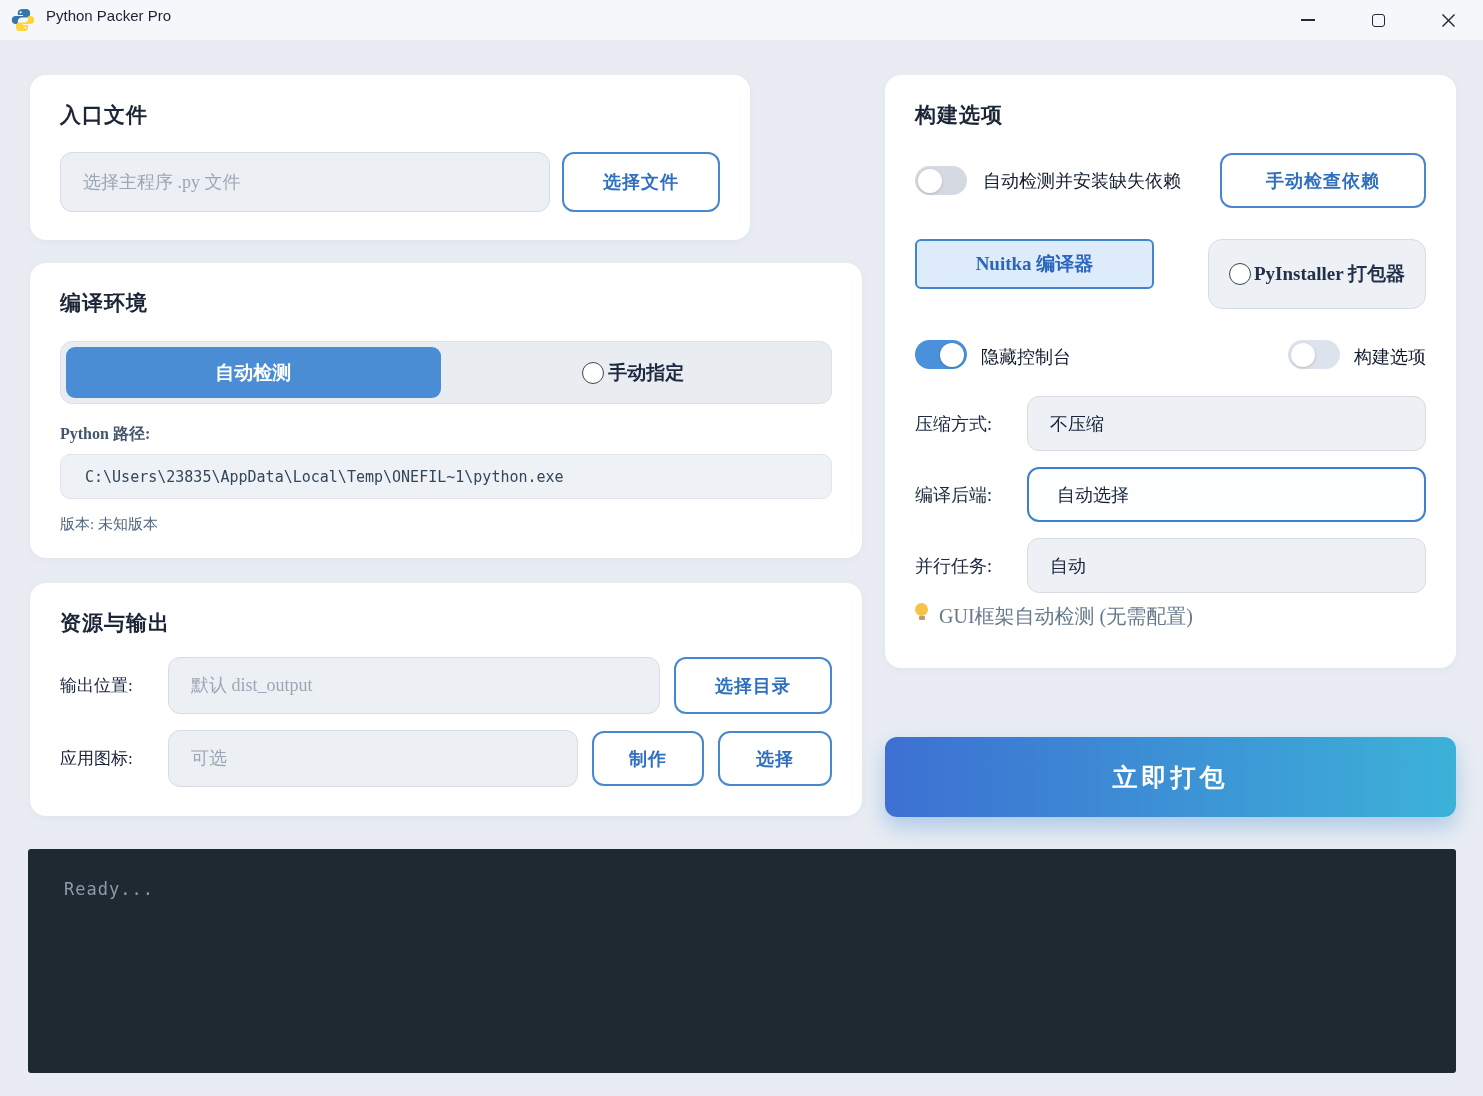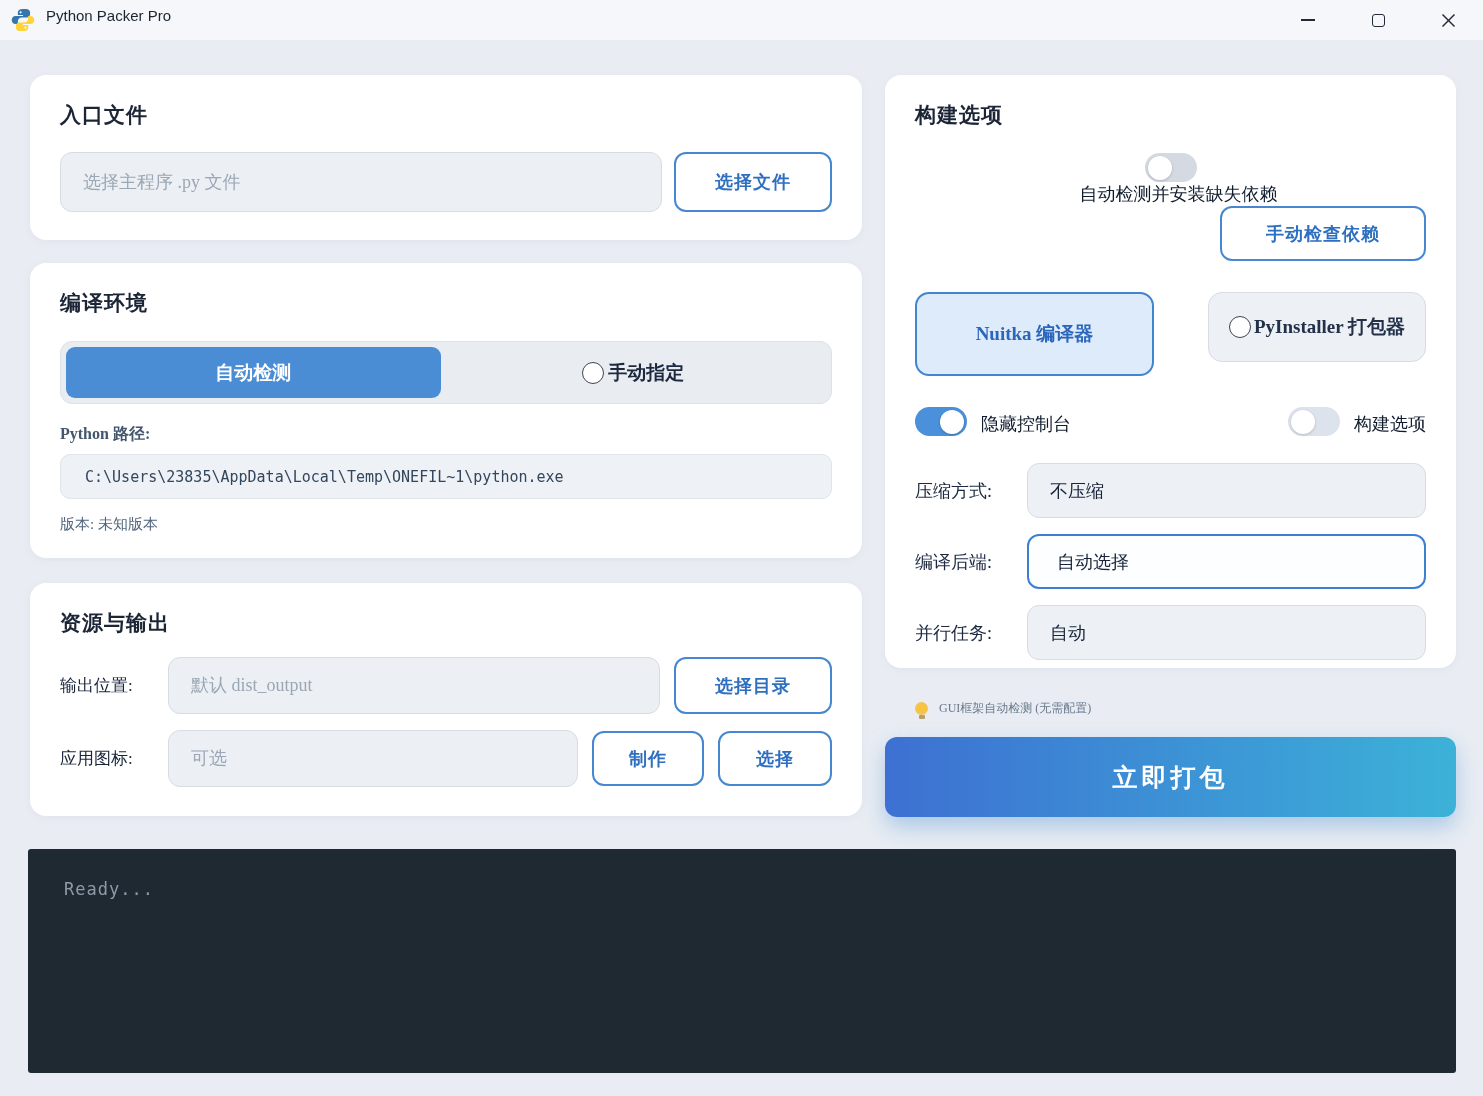--- a/index.html
+++ b/index.html
@@ -27,21 +27,21 @@
   .glyph-max { width: 13px; height: 13px; border: 1.6px solid #1f2937; border-radius: 3px; }
 
   
   .card {
     position: absolute; background: #ffffff; border-radius: 16px;
     box-shadow: 0 2px 8px rgba(40, 60, 100, 0.05);
     padding: 26px 30px;
   }
   .card-title { font-size: 21px; font-weight: bold; color: #1b2536; letter-spacing: 1px; }
 
-  #card-entry     { left: 30px;  top: 75px;  width: 832px; height: 165px; }
+  #card-entry     { left: 30px;  top: 75px;  width: 720px; height: 165px; }
   #card-env       { left: 30px;  top: 263px; width: 832px; height: 295px; }
   #card-resources { left: 30px;  top: 583px; width: 832px; height: 233px; }
   #card-build     { left: 885px; top: 75px;  width: 571px; height: 593px; }
 
   
   .text-field {
     background: #ecf0f4; border: 1px solid #d7dce3; border-radius: 12px;
     padding: 0 22px; font-size: 18px; color: #be185d;
     font-family: "Liberation Serif", "DejaVu Serif", serif;
     outline: none; width: 100%;
@@ -87,39 +87,39 @@
   
   .form-row { display: flex; align-items: center; gap: 14px; margin-top: 20px; }
   .form-row + .form-row { margin-top: 16px; }
   .form-label { width: 94px; font-size: 17px; color: #18243a; flex-shrink: 0; }
   .form-row .text-field { height: 57px; flex: 1; width: auto; }
   .btn-dir  { width: 158px; height: 57px; }
   .btn-make { width: 112px; height: 55px; }
   .btn-pick { width: 114px; height: 55px; }
 
   
-  .deps-row { display: flex; align-items: center; margin-top: 24px; flex-direction: column; }
+  .deps-row { display: flex; align-items: center; margin-top: 24px; }
   .deps-label { margin-left: 16px; font-size: 18px; color: #101c2e; }
   .btn-checkdeps { margin-left: auto; width: 206px; height: 55px; }
 
   .toggle { width: 52px; height: 29px; border-radius: 15px; position: relative; flex-shrink: 0; cursor: pointer; }
   .toggle .knob {
     position: absolute; top: 2.5px; width: 24px; height: 24px;
     background: #ffffff; border-radius: 50%; box-shadow: 0 1px 3px rgba(0,0,0,0.18);
   }
   .toggle.off { background: #d5dae2; }
   .toggle.off .knob { left: 3px; }
   .toggle.on { background: #4a90da; }
   .toggle.on .knob { right: 3px; }
   .toggle.off-light { background: #dde3ec; }
 
   .engine-row { display: flex; gap: 14px; margin-top: 31px; }
   .engine-active {
-    width: 239px; height: 84px; background: #ddebfa; border: 2.5px solid #4285cf;
-    border-radius: 14px; display: flex; align-items: center; justify-content: center;
+    width: 239px; height: 50px; background: #ddebfa; border: 2.5px solid #4285cf;
+    border-radius: 6px; display: flex; align-items: center; justify-content: center;
     color: #2b66bd; font-size: 19px; font-weight: bold; cursor: pointer;
   }
   .engine-option {
     flex: 1; height: 70px; background: #edf0f4; border: 1px solid #d7dce3;
     border-radius: 14px; display: flex; align-items: center; justify-content: center; gap: 3px;
     color: #22304a; font-size: 19px; font-weight: bold; cursor: pointer; margin-left: 40px;
   }
   .toggles-row { display: flex; align-items: flex-end; margin-top: 31px; }
   .toggle-label { margin-left: 14px; font-size: 18px; color: #101c2e; }
   .spacer { flex: 1; }
@@ -127,21 +127,21 @@
   .opt-row { display: flex; align-items: center; margin-top: 16px; }
   .opt-row.first { margin-top: 27px; }
   .opt-label { width: 112px; font-size: 18px; color: #1c2940; flex-shrink: 0; }
   .opt-select {
     flex: 1; height: 55px; border-radius: 12px; display: flex; align-items: center;
     padding: 0 22px; font-size: 18px; color: #17243a; cursor: pointer;
   }
   .opt-select.plain { background: #edf0f4; border: 1px solid #d7dce3; }
   .opt-select.focused { background: #fdfeff; border: 2px solid #3f7fd0; padding-left: 28px; }
 
-  .hint-row { margin-top: 40px; display: flex; align-items: center; gap: 11px; font-size: 12px; color: #67788c; }
+  .hint-row { margin-top: 10px; display: flex; gap: 11px; font-size: 20px; color: #67788c; }
   .bulb { width: 13px; height: 13px; background: #f6c445; border-radius: 50%; position: relative; flex-shrink: 0; }
   .bulb::after { content: ''; position: absolute; left: 3.5px; bottom: -4px; width: 6px; height: 4px; background: #b9a06a; border-radius: 1px; }
 
   
   .pack-button {
     position: absolute; left: 885px; top: 737px; width: 571px; height: 80px;
     border: none; border-radius: 12px;
     background: linear-gradient(90deg, #3d70d2, #3cb2d8);
     color: #ffffff; font-size: 25px; font-weight: bold; letter-spacing: 4px;
     font-family: "Liberation Serif", "DejaVu Serif", serif;

